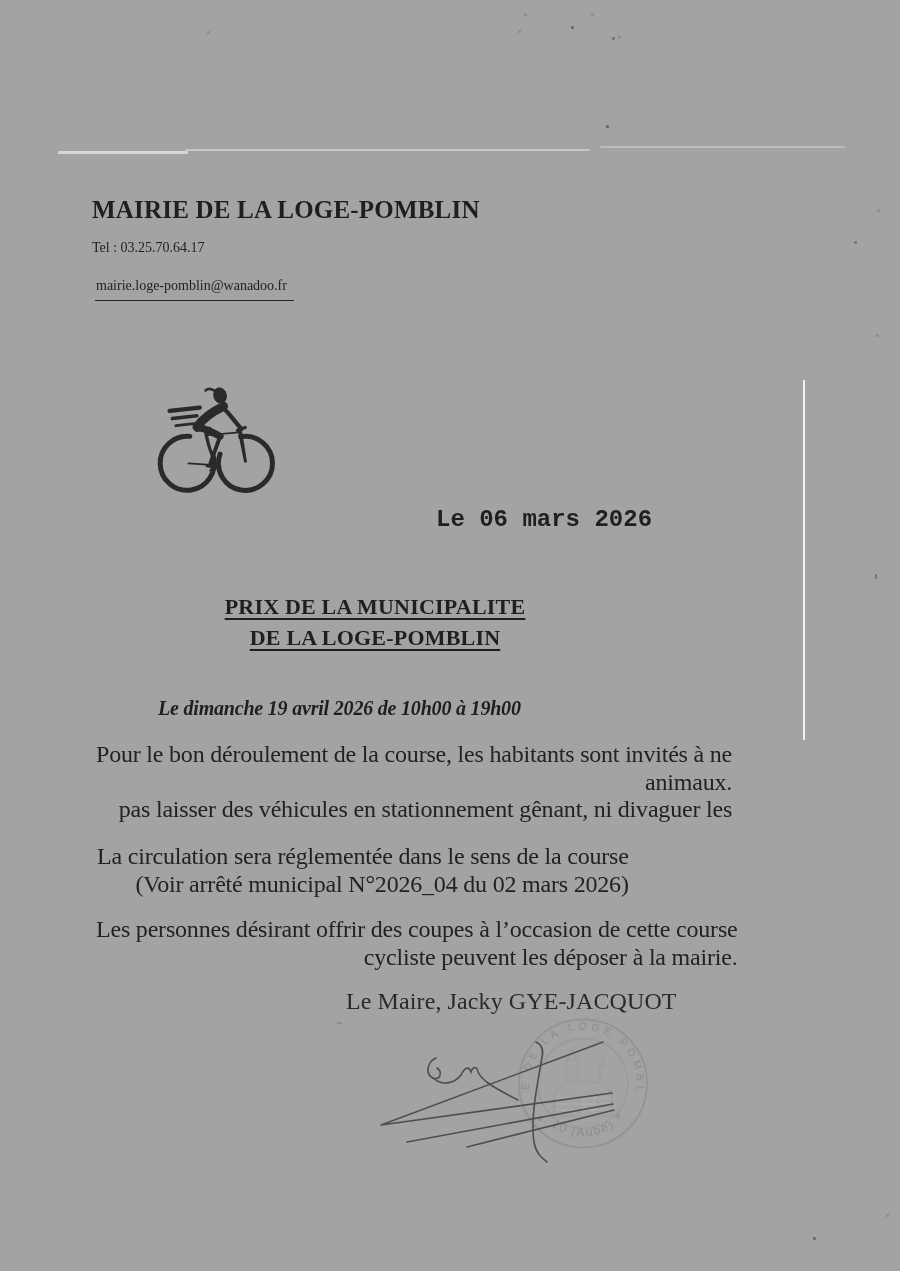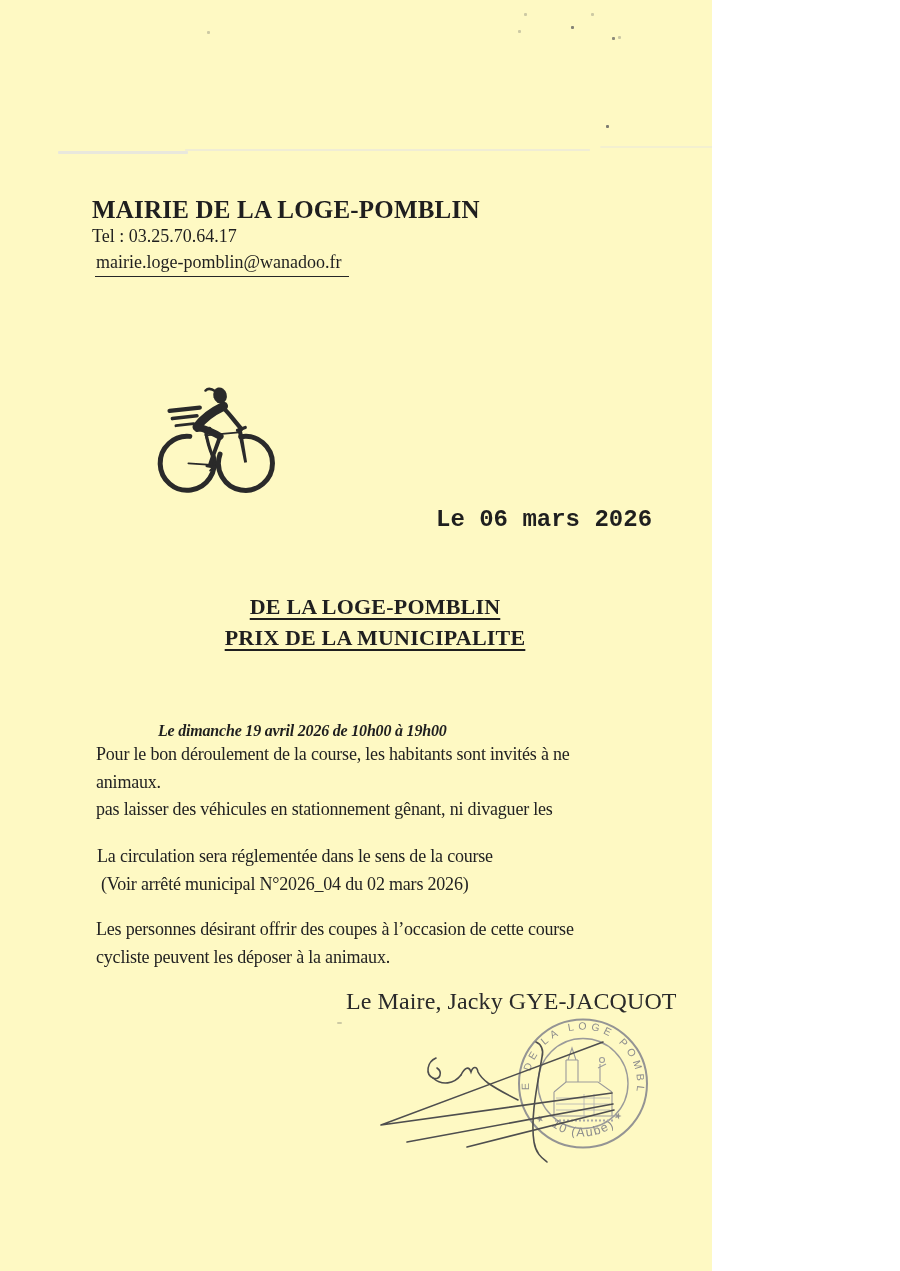--- a/index.html
+++ b/index.html
@@ -1,40 +1,40 @@
 <!DOCTYPE html>
 <html><head>
 <meta charset="utf-8">
 <style>
   html,body{margin:0;padding:0;background:#ffffff;}
   .page{
-    position:relative;width:712px;height:1271px;background:#fef9c3;
+    position:relative;width:900px;height:1271px;background:#a3a3a3;
     font-family:"Liberation Serif","DejaVu Serif",serif;color:#1f1f1f;overflow:hidden;
   }
   
   .scan-artifacts i{position:absolute;width:3px;height:3px;background:#5c5c5c;border-radius:1px;display:block;}
   .scan-artifacts i.lt{opacity:.30;}
   .scan-artifacts .streak{position:absolute;height:2px;background:#e4e4e4;display:block;border-radius:1px;}
   .scan-artifacts .vline{position:absolute;width:2px;background:#f3f3f3;display:block;}
   
   .letterhead{position:absolute;left:92px;top:196px;}
   .org{font-size:25px;font-weight:bold;letter-spacing:.2px;line-height:27px;}
-  .lh-line{font-size:18px;line-height:26px;margin-top:0;}
+  .lh-line{font-size:14px;line-height:26px;margin-top:12px;}
   .email{display:inline-block;margin-left:3px;border-bottom:1.7px solid #262626;padding:0 7px 1px 1px;}
   
   .cyclist{position:absolute;left:150px;top:384px;width:128px;height:114px;}
   .cyclist svg{width:100%;height:100%;}
   
   .date-line{position:absolute;left:436px;top:506px;font-size:24px;font-weight:bold;font-family:Liberation Mono, monospace;}
   .main-title{position:absolute;left:170px;top:591px;width:410px;text-align:center;
     font-size:22px;font-weight:bold;line-height:31px;letter-spacing:.2px;}
   .main-title .title-line{text-decoration:underline;text-decoration-thickness:2.4px;text-underline-offset:4px;}
-  .event-line{position:absolute;left:158px;top:722px;font-size:16px;font-weight:bold;font-style:italic;letter-spacing:-.2px;}
+  .event-line{position:absolute;left:158px;top:697px;font-size:20px;font-weight:bold;font-style:italic;letter-spacing:-.2px;}
   
-  .para{position:absolute;font-size:18px;line-height:27.5px;letter-spacing:-.2px;color:#222;}
+  .para{position:absolute;font-size:24px;line-height:27.5px;letter-spacing:-.2px;color:#222;text-align:right;}
   .p1{left:96px;top:741px;}
   .p2{left:97px;top:843px;}
   .p2 .indent{padding-left:4px;}
   .p3{left:96px;top:916px;}
   .signer{position:absolute;left:346px;top:988px;font-size:24px;letter-spacing:.1px;color:#2a2a2a;}
   
   .seal{position:absolute;left:370px;top:1012px;width:320px;height:162px;}
   .stamp-text{font-family:"Liberation Sans","DejaVu Sans",sans-serif;fill:#8d8d8d;}
 </style>
 </head>
@@ -99,40 +99,40 @@
         <ellipse cx="237" cy="52" rx="19" ry="23" transform="rotate(-15 237 52)"></ellipse>
       </g>
 
       <path d="M 286 148 L 298 146 L 313 240 L 305 241 Z" fill="#2a2a2a" stroke="none"></path>
     </svg>
   </div>
 
   <div class="date-line">Le 06 mars 2026</div>
 
   <div class="main-title">
+    <div class="title-line">PRIX DE LA MUNICIPALITE</div>
     <div class="title-line">DE LA LOGE-POMBLIN</div>
-    <div class="title-line">PRIX DE LA MUNICIPALITE</div>
   </div>
 
   <div class="event-line">Le dimanche 19 avril 2026 de 10h00 à 19h00</div>
 
   <div class="para p1">
     <div>Pour le bon déroulement de la course, les habitants sont invités à ne</div>
     <div>animaux.</div>
     <div>pas laisser des véhicules en stationnement gênant, ni divaguer les</div>
   </div>
 
   <div class="para p2">
     <div>La circulation sera réglementée dans le sens de la course</div>
     <div class="indent">(Voir arrêté municipal N°2026_04 du 02 mars 2026)</div>
   </div>
 
   <div class="para p3">
     <div>Les personnes désirant offrir des coupes à l’occasion de cette course</div>
-    <div>cycliste peuvent les déposer à la animaux.</div>
+    <div>cycliste peuvent les déposer à la mairie.</div>
   </div>
 
   <div class="signer">Le Maire, Jacky GYE-JACQUOT</div>
 
   <svg class="seal" viewBox="0 0 320 162" xmlns="http://www.w3.org/2000/svg">
 
     <g>
       <circle cx="213" cy="71.5" r="64" fill="none" stroke="#949494" stroke-width="2"></circle>
       <circle cx="213" cy="71.5" r="45" fill="none" stroke="#9a9a9a" stroke-width="1.4"></circle>
       <defs>

